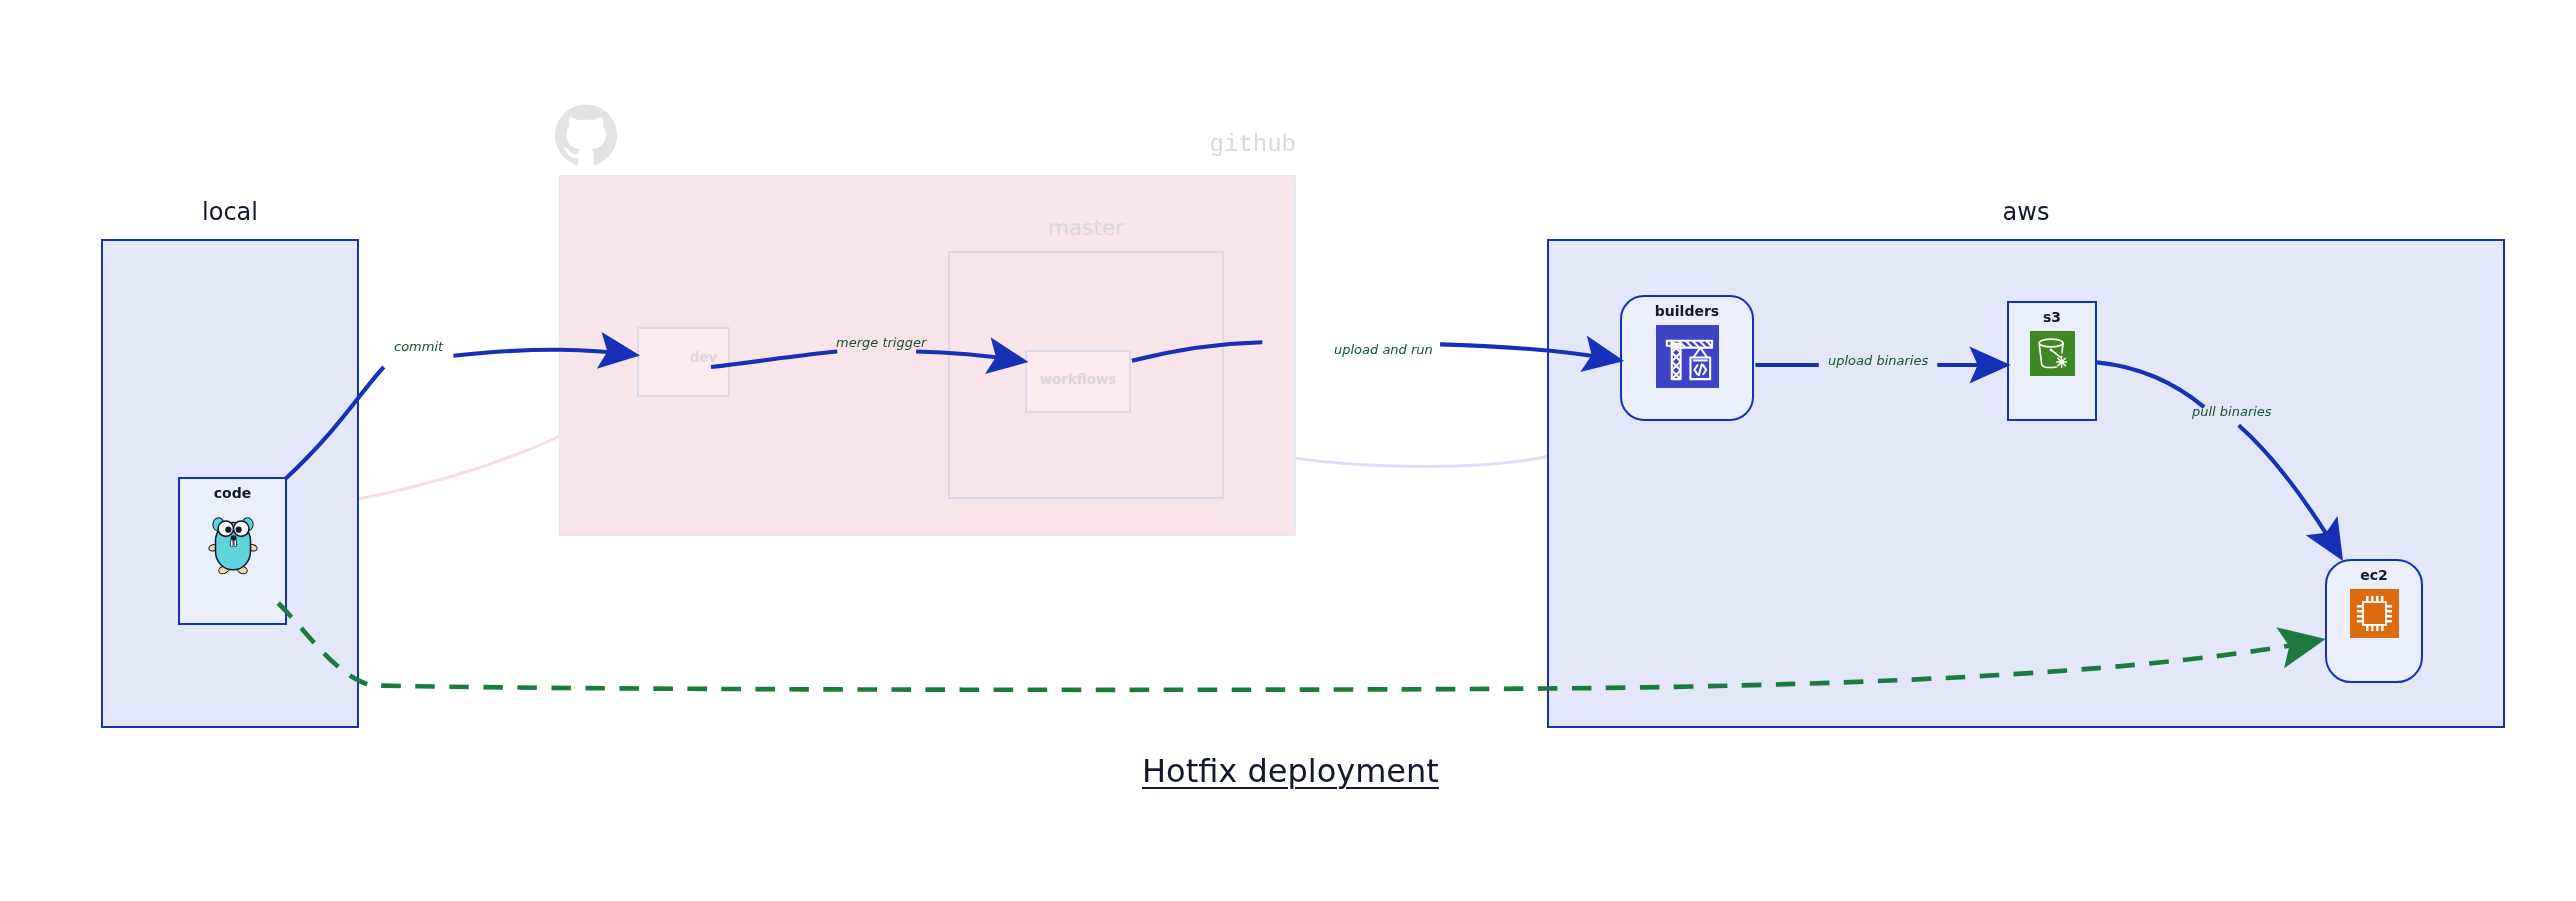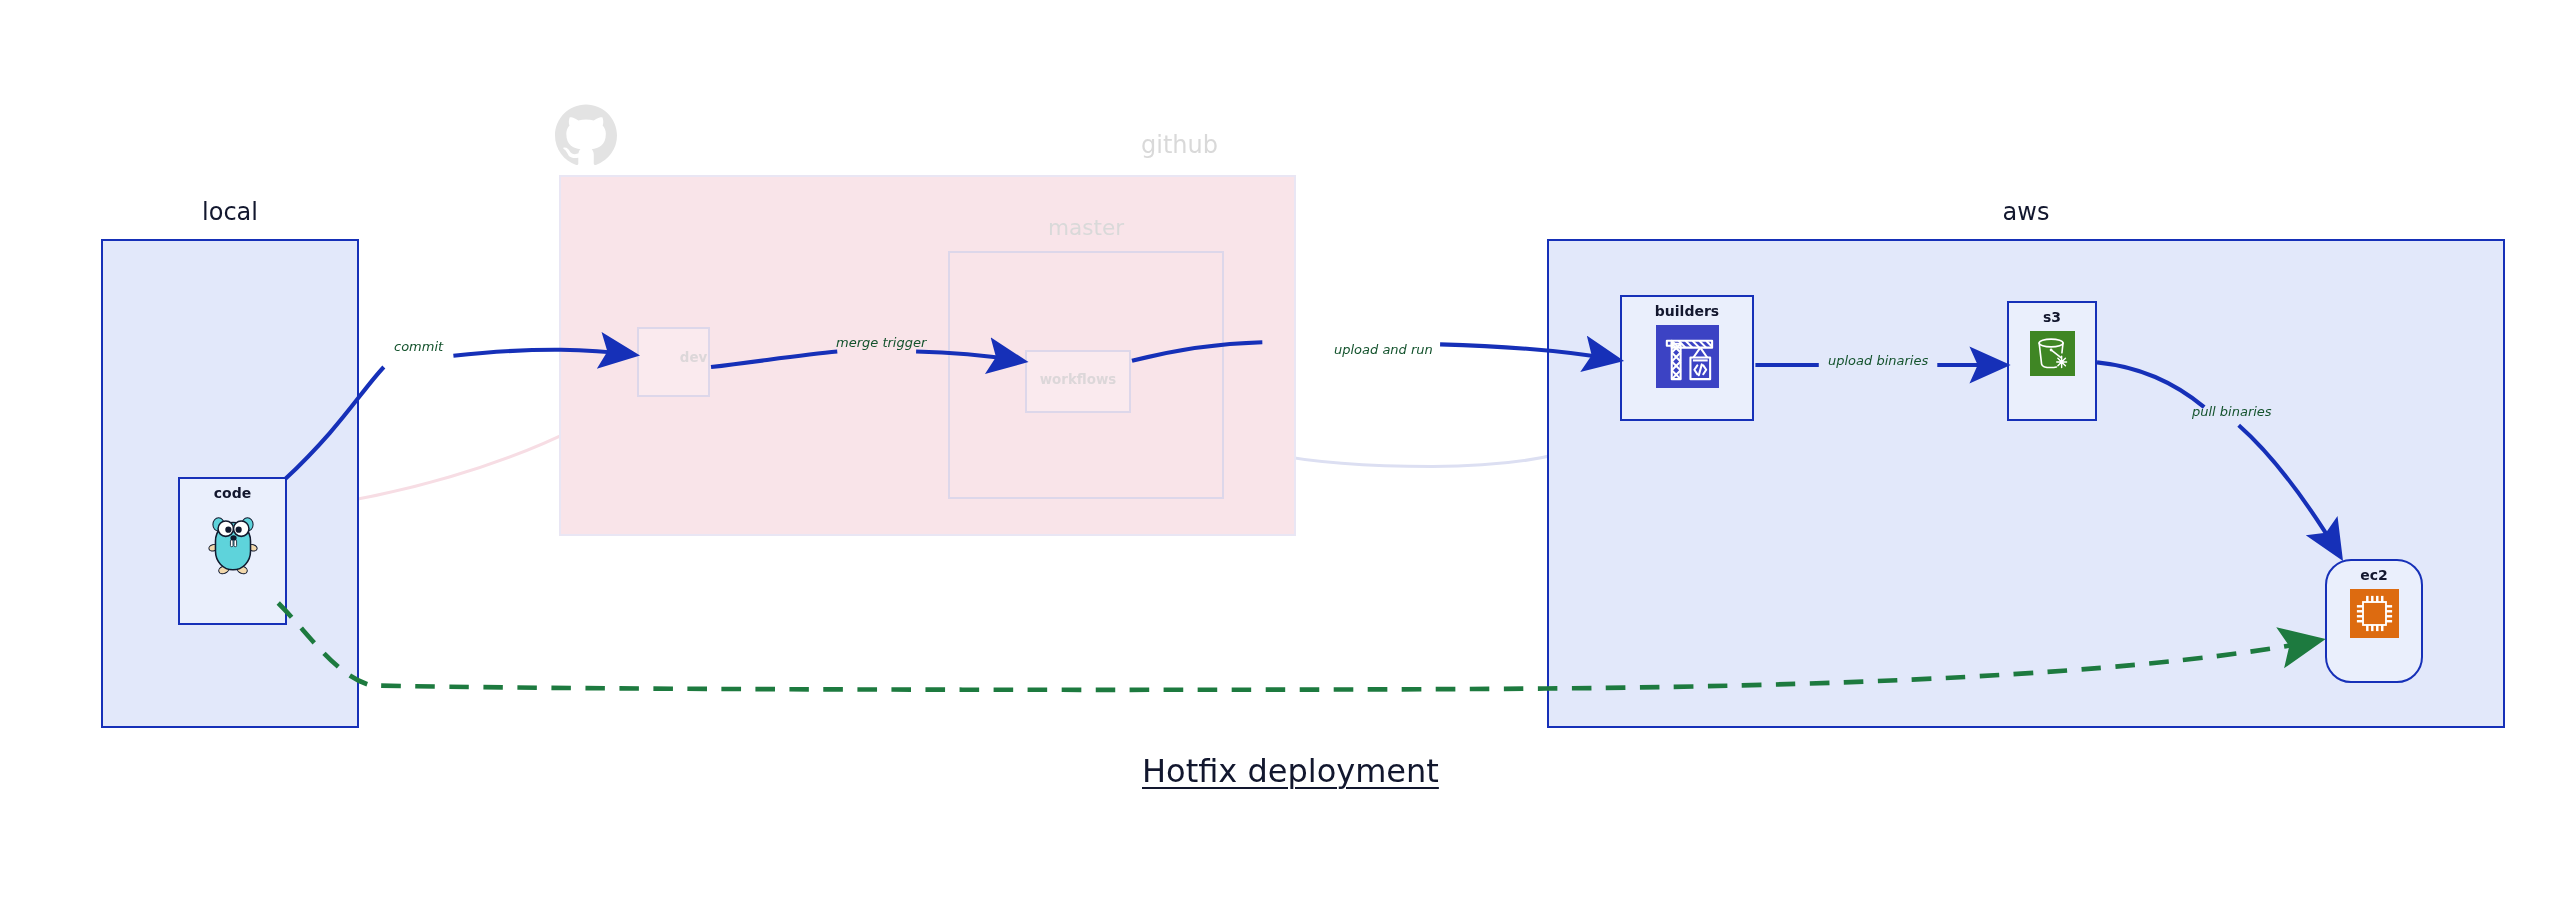--- a/index.html
+++ b/index.html
@@ -143,21 +143,21 @@
 
     <path d="M 1380 770 C 1560 900 1760 925 1915 880" fill="none" stroke="#dcd8ec" stroke-width="6" marker-end="url(#ah-ghost-blue)"></path>
 
     <path d="M 2240 780 C 2350 870 2500 905 2780 905 C 3010 905 3120 860 3180 812" fill="none" stroke="#dcdff2" stroke-width="6" marker-end="url(#ah-ghost-blue)"></path>
   </svg>
 
   <div class="cluster cluster-local" style="left:101px; top:239px; width:258px; height:489px;"></div>
   <div class="cluster-title" style="left:101px; top:198px; width:258px; text-align:center; font-size:24px;">local</div>
 
   <div class="cluster cluster-github" style="left:559px; top:175px; width:737px; height:361px;"></div>
-  <div class="cluster-title faded" style="left:1141px; top:131px; width:155px; text-align:left; font-size:24px;">github</div>
+  <div class="cluster-title faded" style="left:1141px; top:131px; width:155px; text-align:right; font-size:24px;font-family:Liberation Mono, monospace;">github</div>
 
   <svg class="gh-logo" style="left:555px; top:103px; width:62px; height:65px;" viewBox="0 0 16 16">
     <path fill="#e3e3e3" d="M8 0C3.58 0 0 3.58 0 8c0 3.54 2.29 6.53 5.47 7.59.4.07.55-.17.55-.38
       0-.19-.01-.82-.01-1.49-2.01.37-2.53-.49-2.69-.94-.09-.23-.48-.94-.82-1.13-.28-.15-.68-.52-.01-.53.63-.01
       1.08.58 1.23.82.72 1.21 1.87.87 2.33.66.07-.52.28-.87.51-1.07-1.78-.2-3.64-.89-3.64-3.95
       0-.87.31-1.59.82-2.15-.08-.2-.36-1.02.08-2.12 0 0 .67-.21 2.2.82.64-.18 1.32-.27 2-.27.68 0 1.36.09 2 .27
       1.53-1.04 2.2-.82 2.2-.82.44 1.1.16 1.92.08 2.12.51.56.82 1.27.82 2.15 0 3.07-1.87 3.75-3.65 3.95.29.25.54.73.54
       1.48 0 1.07-.01 1.93-.01 2.2 0 .21.15.46.55.38A8.013 8.013 0 0 0 16 8c0-4.42-3.58-8-8-8z"></path>
   </svg>
 
@@ -187,29 +187,29 @@
       <circle cx="47" cy="44" r="6" fill="#121a2e"></circle>
       <circle cx="67" cy="44" r="6" fill="#121a2e"></circle>
 
       <ellipse cx="57" cy="60" rx="6" ry="5" fill="#121a2e"></ellipse>
 
       <rect x="51" y="64" width="5" height="13" rx="2" fill="#ffffff" stroke="#121a2e" stroke-width="1.6"></rect>
       <rect x="58" y="64" width="5" height="13" rx="2" fill="#ffffff" stroke="#121a2e" stroke-width="1.6"></rect>
     </svg>
   </div>
 
-  <div class="node ghost" style="left:637px; top:327px; width:73px; height:70px;padding-left:40px;">
+  <div class="node ghost" style="left:637px; top:327px; width:93px; height:70px;padding-left:40px;">
     <div class="node-title" style="margin-top:21.6px; font-size:13.4px;">dev</div>
   </div>
 
   <div class="node ghost" style="left:1025px; top:350px; width:106px; height:63px;">
     <div class="node-title" style="margin-top:20.6px; font-size:13.4px;">workflows</div>
   </div>
 
-  <div class="node" style="left:1620px; top:295px; width:134px; height:126px;">
+  <div class="node" style="left:1620px; top:295px; width:134px; height:126px;border-radius:24px;">
     <div class="node-title">builders</div>
     <svg class="node-icon" width="63" height="63" viewBox="0 0 64 64">
       <rect x="0" y="0" width="64" height="64" fill="#3c43c4"></rect>
       <g fill="none" stroke="#ffffff" stroke-width="2.1" stroke-linejoin="round">
 
         <rect x="11" y="16" width="5" height="5"></rect>
         <path d="M16 19 L16 55 L25 55 L25 19 Z"></path>
         <path d="M16 19 L25 28 M25 19 L16 28 M16 28 L25 37 M25 28 L16 37 M16 37 L25 46 M25 37 L16 46 M16 46 L25 55 M25 46 L16 55"></path>
 
         <path d="M16 16 L57 16 L57 23 L16 23 Z"></path>

